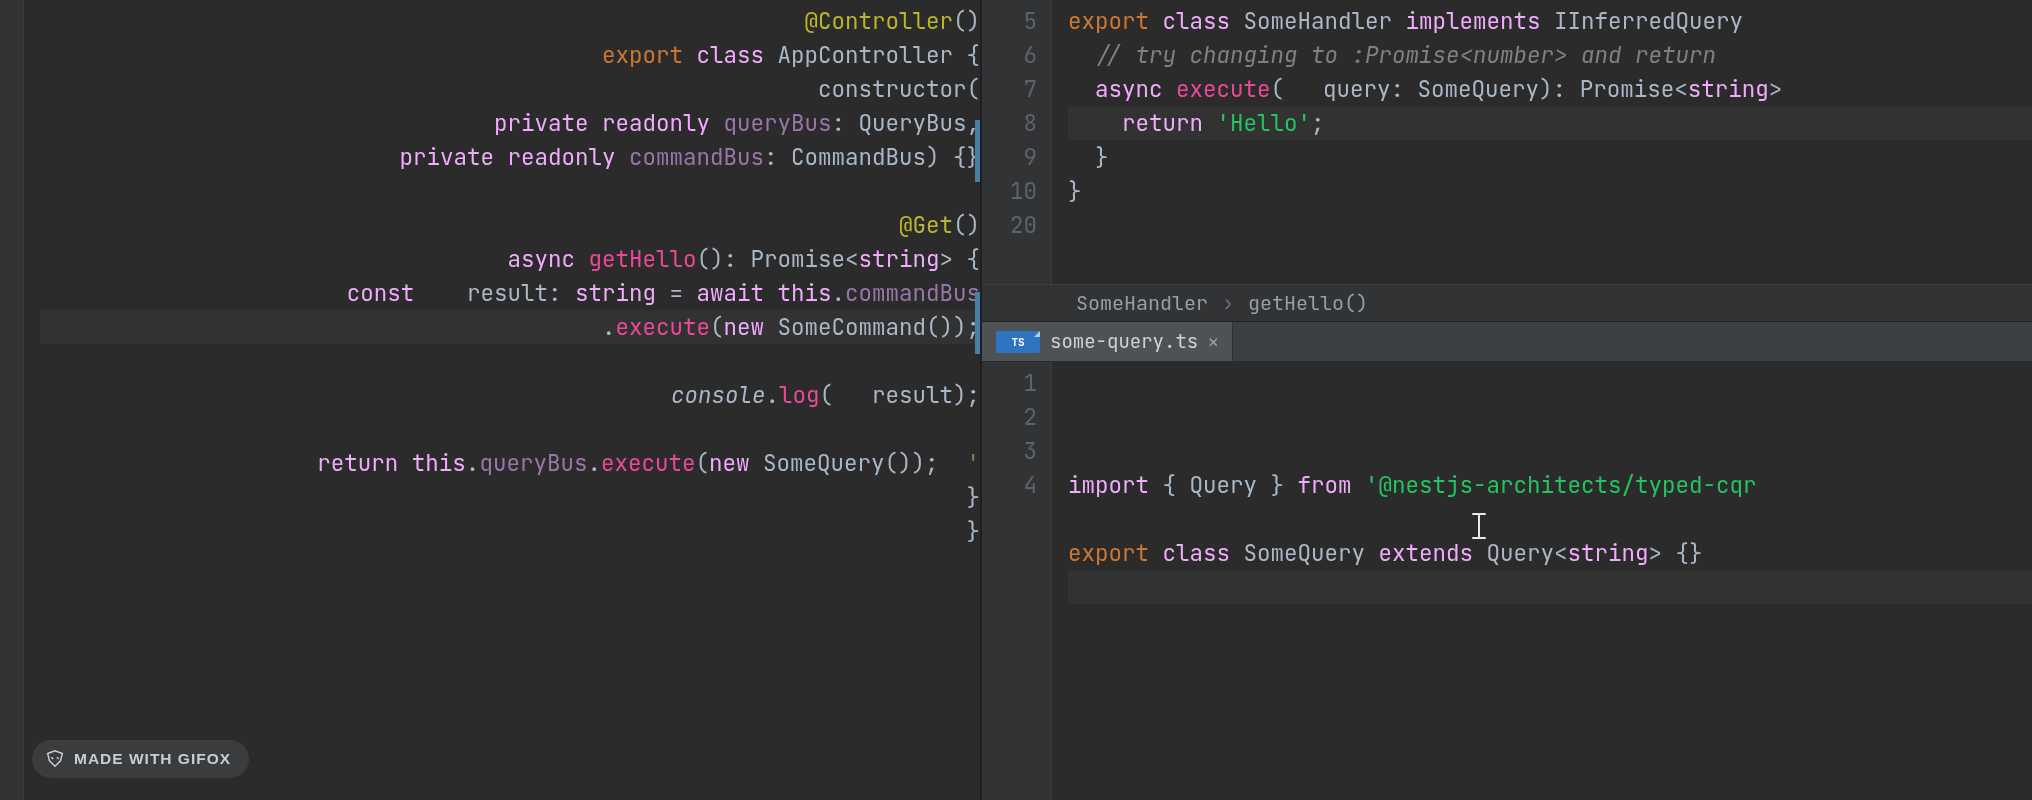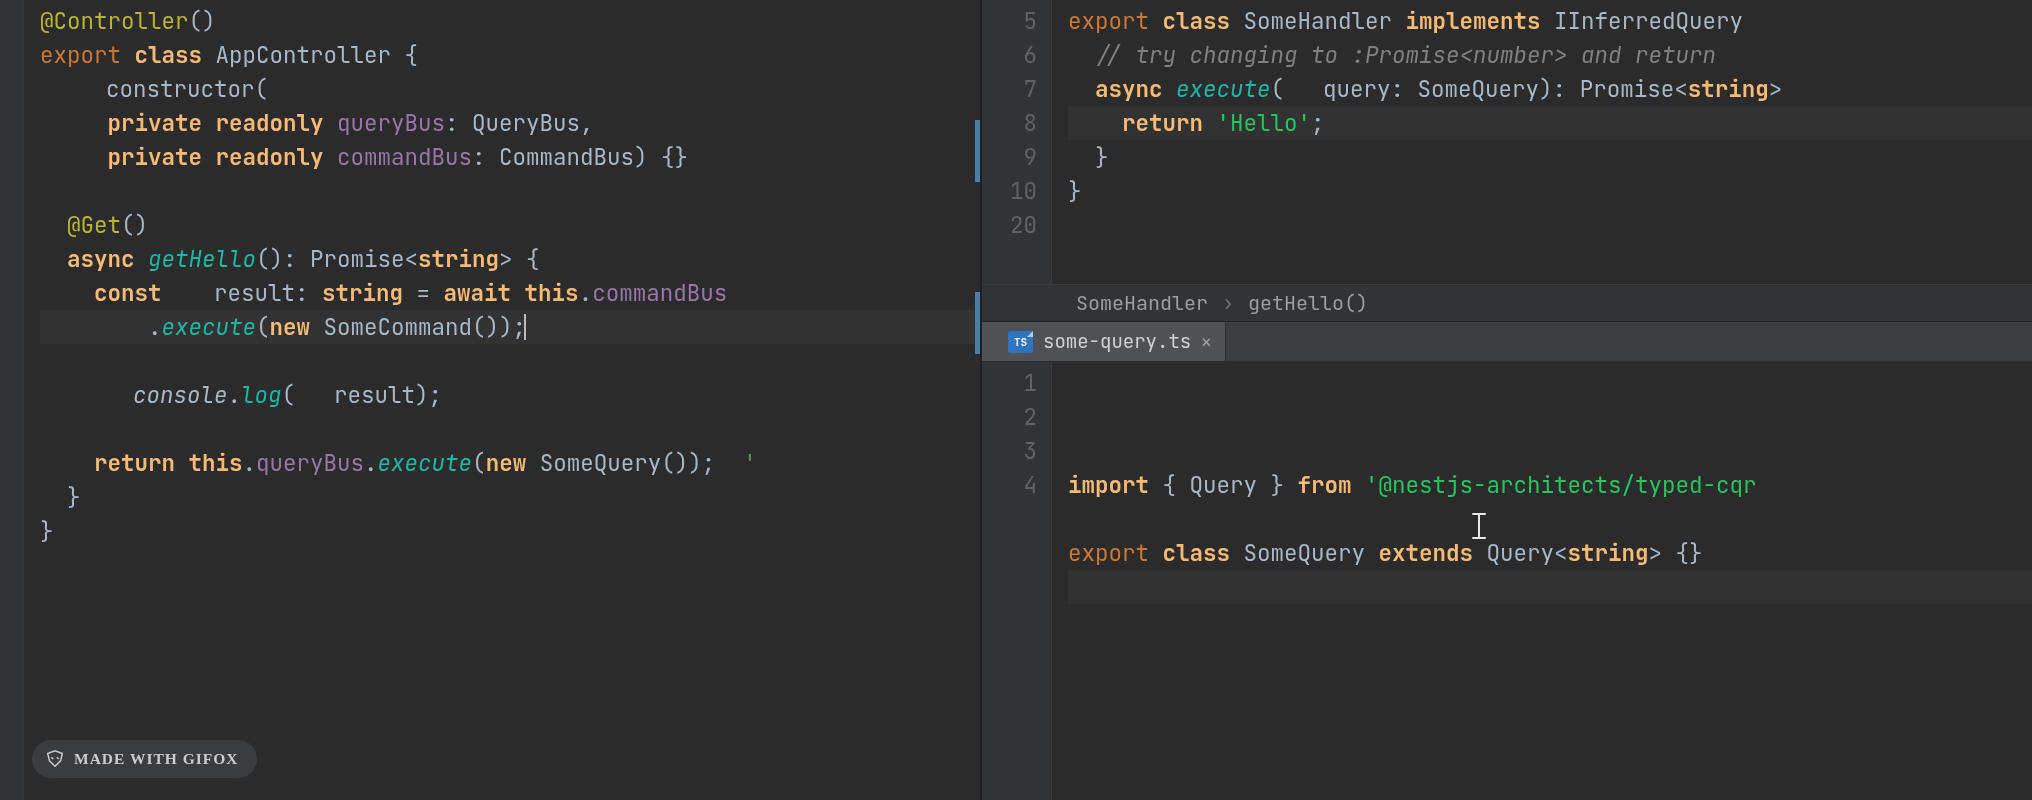--- a/index.html
+++ b/index.html
@@ -92,43 +92,42 @@
     align-items:center;
     padding:0 14px;
     background:#4e5254;
     border-right:1px solid #2e2f31;
     gap:10px;
     font-size:19px;
     color:#cfd2d5;
   }
   .tab .close { color:#a0a3a6; font-size:17px; }
   .file-icon {
-    width:25px;height:22px;
+    width:44px;height:22px;
     display:inline-flex;align-items:center;justify-content:center;
     background:#2f74c0;color:#fff;
     font-size:11px;font-weight:700;
     border-radius:2px;
     position:relative;
-    margin-left:12px;
   }
   .file-icon::before{
     content:"";
     position:absolute;top:0;right:0;
     width:6px;height:6px;
     background:#b1cde8;
     clip-path: polygon(0 0, 100% 100%, 0 100%);
     transform: rotate(-90deg);
   }
   .sub-bottom { flex:1; display:flex; }
 
   
-  .kw { color:#fdba74;font-weight:bold; }
+  .kw { color:#f0abfc; }
   .kw-b { color:#cc7832; font-weight:400; }
   .dec { color:#bbb529; }
-  .fn  { color:#14b8a6;font-style:italic; }
+  .fn  { color:#ec4899; }
   .ty  { color:#a9b7c6; }
   .id  { color:#a9b7c6;margin-left:39px; }
   .prop{ color:#9876aa; }
   .str { color:#22c55e; }
   .pun { color:#a9b7c6; }
   .com { color:#808080; font-style:italic; }
   .italic { font-style:italic; }
   .cursor-caret {
     display:inline-block;
     width:2px;height:26px;
@@ -145,37 +144,37 @@
 
   .watermark {
     position:absolute;
     left:32px; bottom:22px;
     background:#3a3c3d;
     color:#c9cdd1;
     font-size:15.5px;
     letter-spacing:1px;
     padding:10px 18px 10px 42px;
     border-radius:22px;
-    font-family: Liberation Serif, serif;
+    font-family: Liberation Sans, sans-serif;
     font-weight:600;
   }
   .watermark svg {
     position:absolute; left:12px; top:50%; transform:translateY(-50%);
     width:22px;height:22px;
   }
 
   .divider-v { width:2px; background:#1e1f22; }
 </style>
 </head>
 <body>
 
 <div class="ide">
 
   <div class="pane pane-left">
-    <div class="editor" style="position: relative;">
+    <div class="editor" style="position: relative; text-align: right;">
       <div class="gutter-left"></div>
       <div class="code" id="code-left"><div class="code-line"><span class="dec">@Controller</span><span class="pun">()</span></div><div class="code-line"><span class="kw-b">export </span><span class="kw">class </span><span class="ty">AppController </span><span class="pun">{</span></div><div class="code-line"><span class="pun">  </span><span class="id">constructor</span><span class="pun">(</span></div><div class="code-line"><span class="pun">     </span><span class="kw">private readonly </span><span class="prop">queryBus</span><span class="pun">: </span><span class="ty">QueryBus</span><span class="pun">,</span></div><div class="code-line"><span class="pun">     </span><span class="kw">private readonly </span><span class="prop">commandBus</span><span class="pun">: </span><span class="ty">CommandBus</span><span class="pun">) {}</span></div><div class="code-line"></div><div class="code-line"><span class="pun">  </span><span class="dec">@Get</span><span class="pun">()</span></div><div class="code-line"><span class="pun">  </span><span class="kw">async </span><span class="fn">getHello</span><span class="pun">(): </span><span class="ty">Promise</span><span class="pun">&lt;</span><span class="kw">string</span><span class="pun">&gt; {</span></div><div class="code-line"><span class="pun">    </span><span class="kw">const </span><span class="id">result</span><span class="pun">: </span><span class="kw">string</span><span class="pun"> = </span><span class="kw">await </span><span class="kw">this</span><span class="pun">.</span><span class="prop">commandBus</span></div><div class="code-line hl"><span class="pun">        .</span><span class="fn">execute</span><span class="pun">(</span><span class="kw">new </span><span class="ty">SomeCommand</span><span class="pun">());</span><span class="cursor-caret"></span></div><div class="code-line"></div><div class="code-line"><span class="pun">    </span><span class="id italic">console</span><span class="pun">.</span><span class="fn">log</span><span class="pun">(</span><span class="id">result</span><span class="pun">);</span></div><div class="code-line"></div><div class="code-line"><span class="pun">    </span><span class="kw">return </span><span class="kw">this</span><span class="pun">.</span><span class="prop">queryBus</span><span class="pun">.</span><span class="fn">execute</span><span class="pun">(</span><span class="kw">new </span><span class="ty">SomeQuery</span><span class="pun">());</span><span style="color: rgb(106, 135, 89); margin-left: 28px;">'</span></div><div class="code-line"><span class="pun">  }</span></div><div class="code-line"><span class="pun">}</span></div></div>
     <div class="change-bar" style="top: 120px; height: 62px; right: 0px;"></div>
         <div class="change-bar" style="top: 292px; height: 62px; right: 0px;"></div>
       </div>
     <div class="watermark">
       <svg viewBox="0 0 24 24">
           <path fill="none" stroke="#c9cdd1" stroke-width="1.6" d="M4 6 L12 3 L20 6 L18 14 L12 20 L6 14 Z M8 10 L10 12 M14 10 L16 12"></path>
         </svg>
       <span>MADE WITH GIFOX</span>

